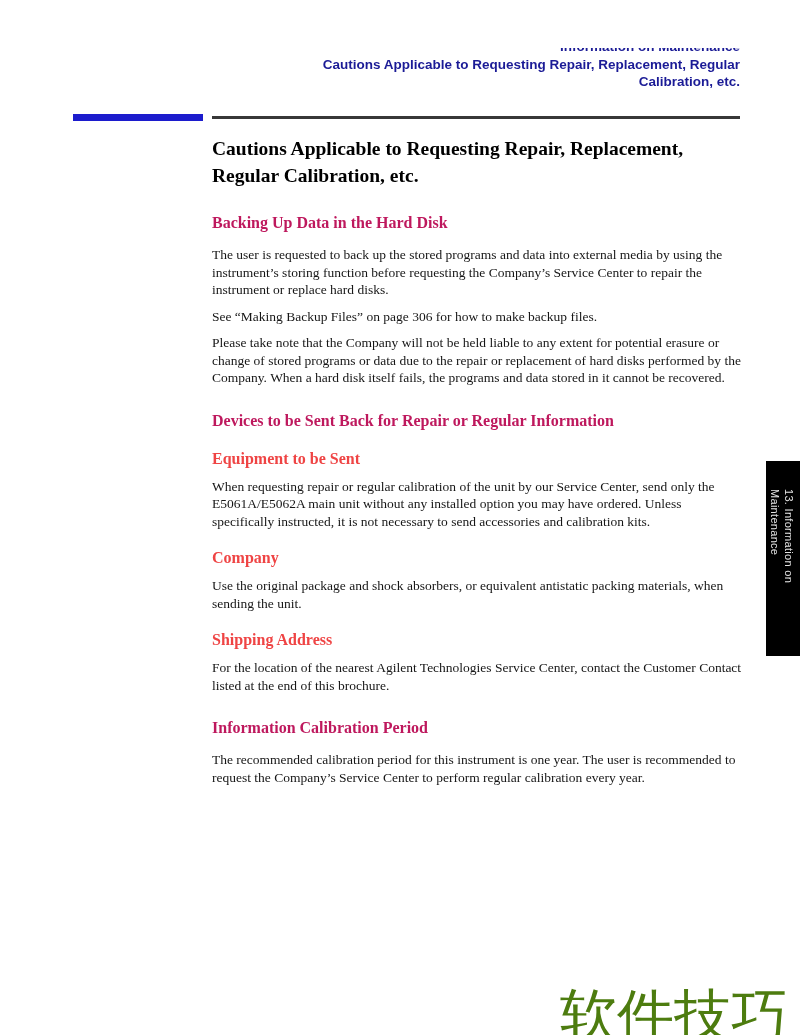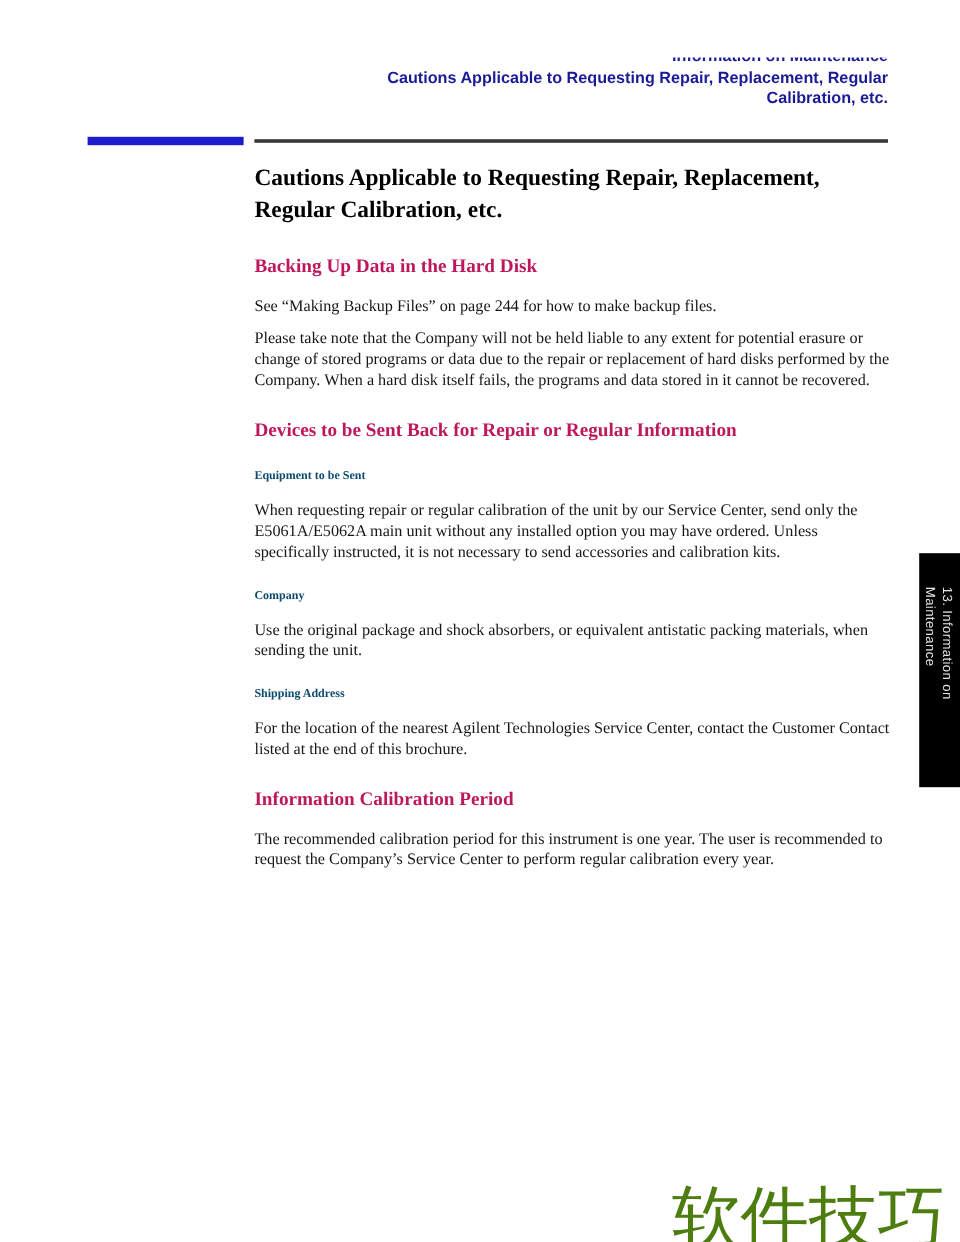--- a/index.html
+++ b/index.html
@@ -59,24 +59,24 @@
   }
   .content h2 {
     margin: 24px 0 13px 0;
     font-size: 16px;
     line-height: 20px;
     font-weight: bold;
     color: #be185d;
   }
   .content h3 {
     margin: 19px 0 11px 0;
-    font-size: 10px;
+    font-size: 16px;
     line-height: 17px;
     font-weight: bold;
-    color: #0c4a6e;
+    color: #ef4444;
   }
   .content p { margin: 9px 0; }
 
   
   .side-tab {
     position: absolute;
     left: 766px; top: 413px;
     width: 34px; height: 195px;
     background: #000000;
     color: #e2e2e2;
@@ -129,21 +129,22 @@
     <div>Cautions Applicable to Requesting Repair, Replacement, Regular Calibration, etc.</div>
   </header>
 
   <div class="rule-blue"></div>
   <div class="rule-black"></div>
 
   <main class="content">
     <h1>Cautions Applicable to Requesting Repair, Replacement, Regular Calibration, etc.</h1>
 
     <h2>Backing Up Data in the Hard Disk</h2>
-    <p>See “Making Backup Files” on page 244 for how to make backup files.</p>
+    <p>The user is requested to back up the stored programs and data into external media by using the instrument’s storing function before requesting the Company’s Service Center to repair the instrument or replace hard disks.</p>
+    <p>See “Making Backup Files” on page 306 for how to make backup files.</p>
     <p>Please take note that the Company will not be held liable to any extent for potential erasure or change of stored programs or data due to the repair or replacement of hard disks performed by the Company. When a hard disk itself fails, the programs and data stored in it cannot be recovered.</p>
 
     <h2>Devices to be Sent Back for Repair or Regular Information</h2>
 
     <h3>Equipment to be Sent</h3>
     <p>When requesting repair or regular calibration of the unit by our Service Center, send only the E5061A/E5062A main unit without any installed option you may have ordered. Unless specifically instructed, it is not necessary to send accessories and calibration kits.</p>
 
     <h3>Company</h3>
     <p>Use the original package and shock absorbers, or equivalent antistatic packing materials, when sending the unit.</p>
 

